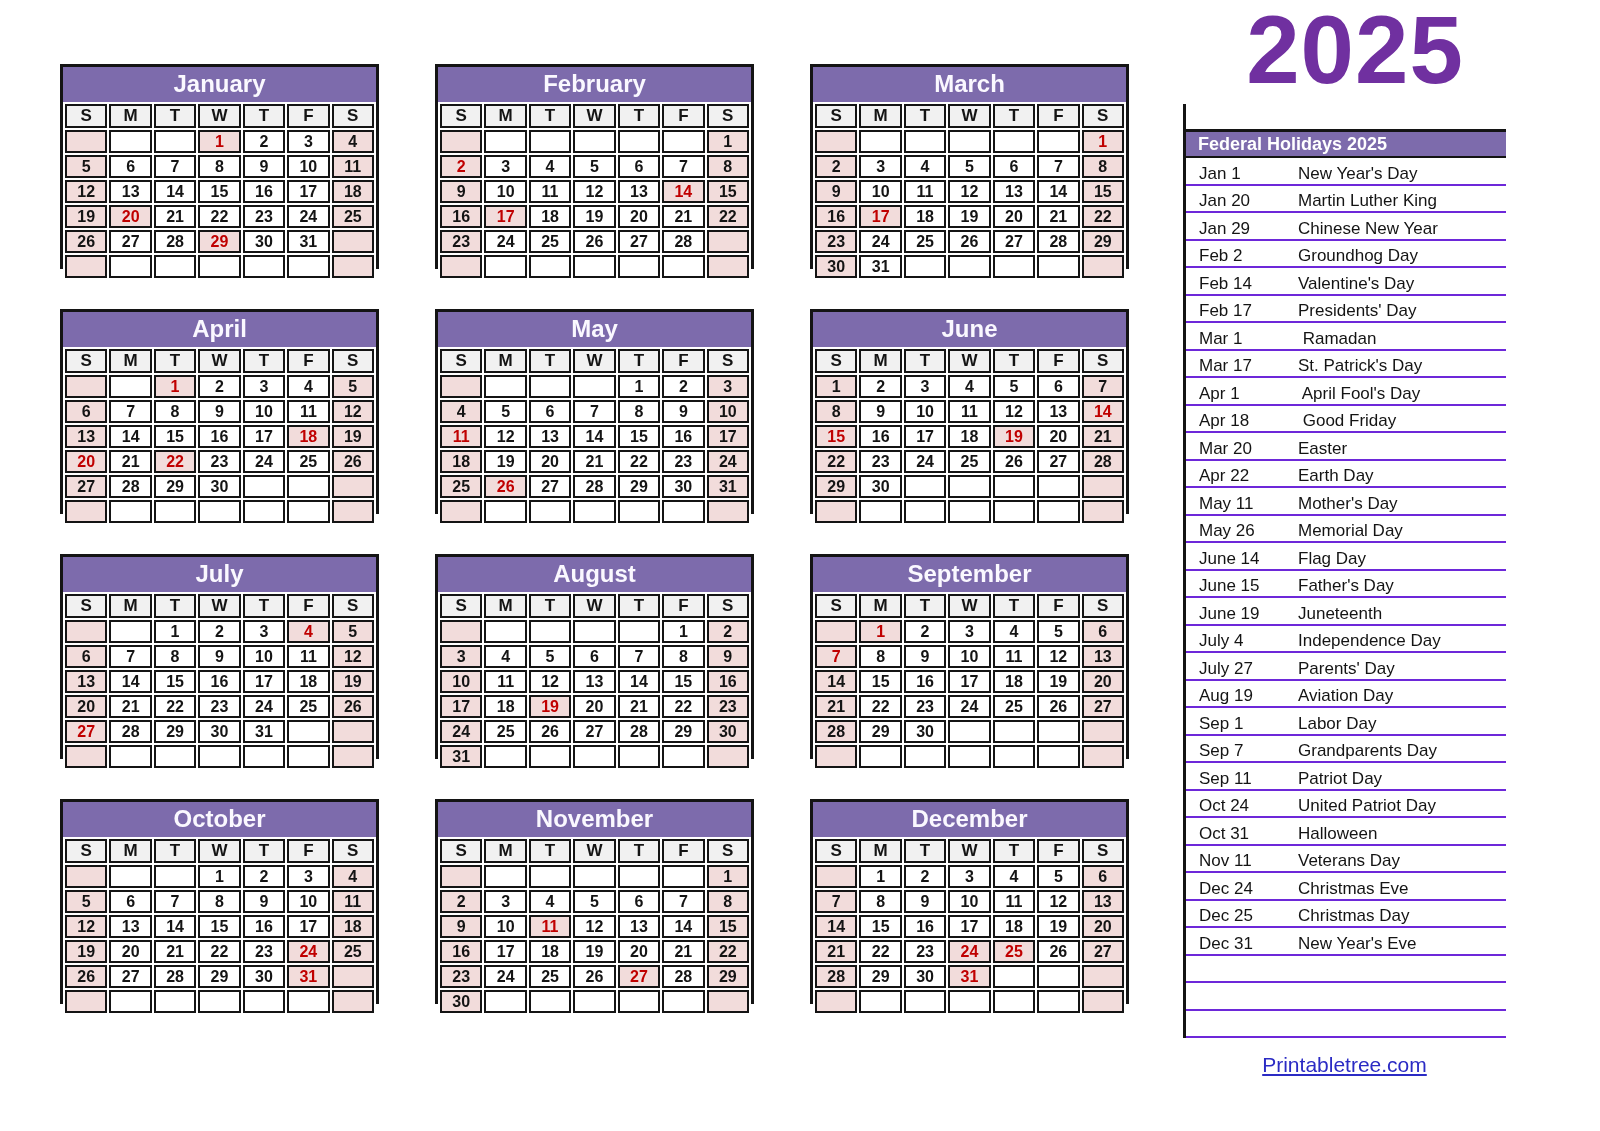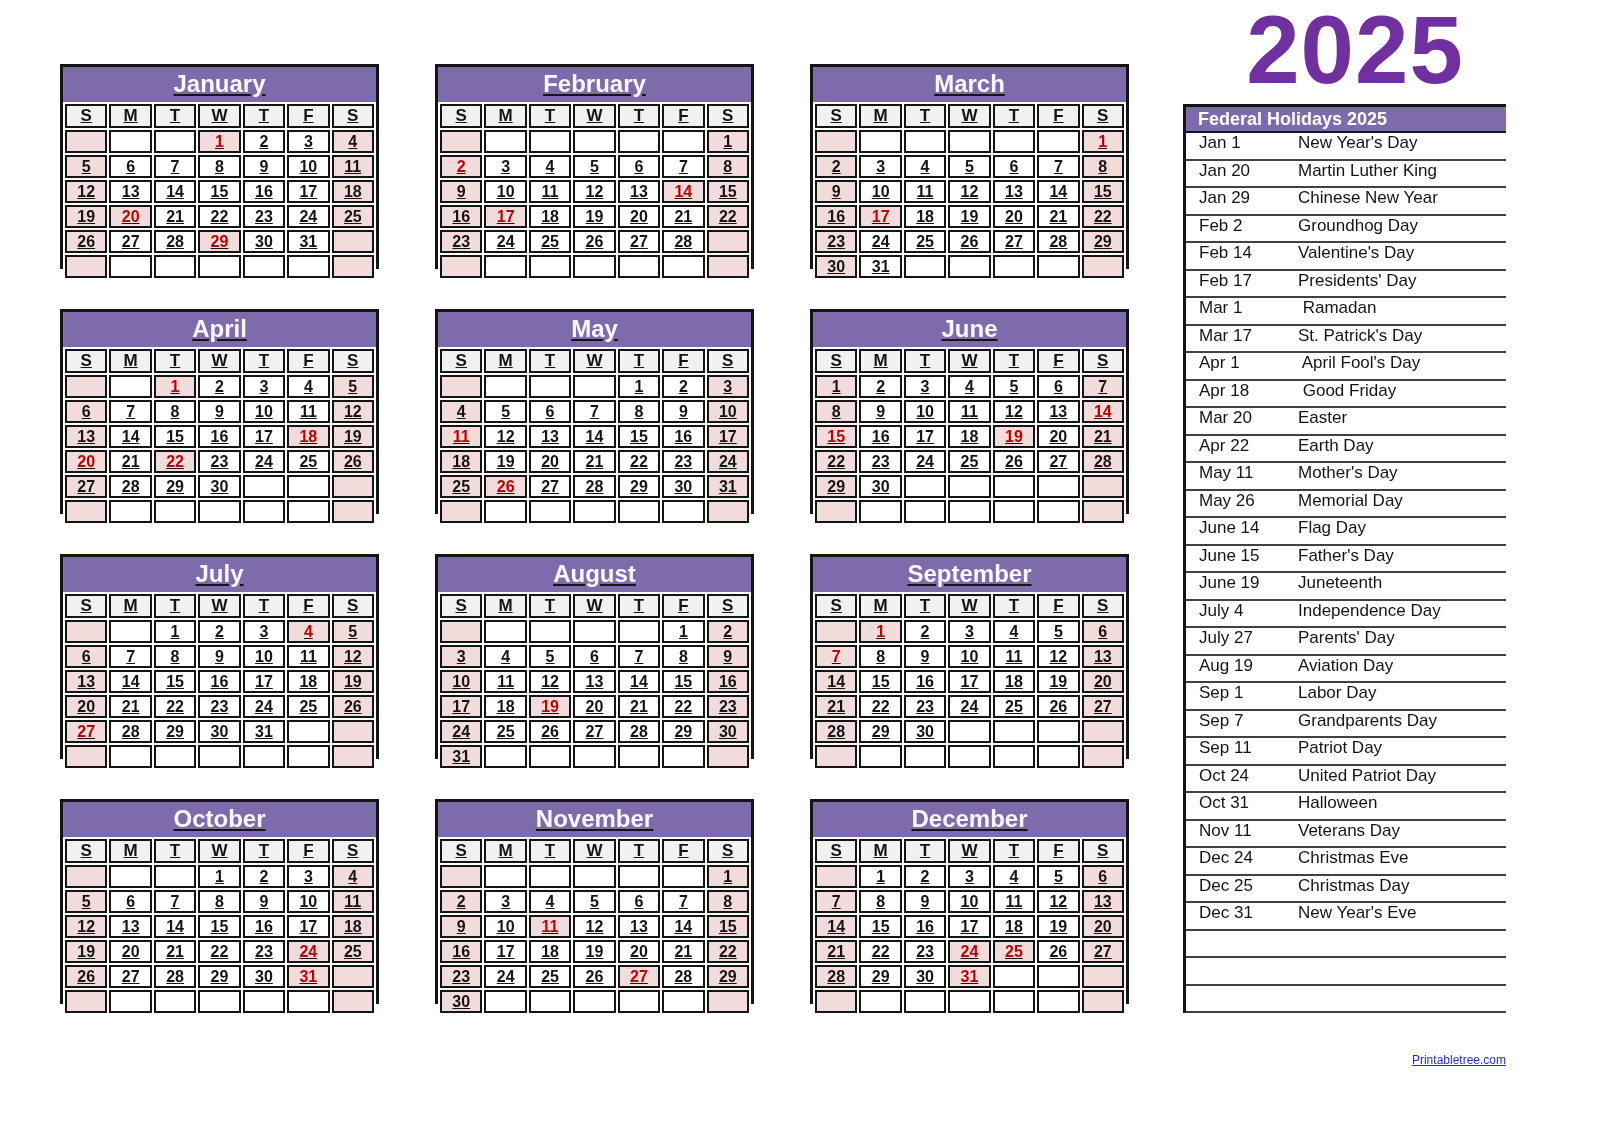--- a/index.html
+++ b/index.html
@@ -12,21 +12,21 @@
     text-align:center;font-size:96px;font-weight:bold;color:#7030A0;
     letter-spacing:1px;line-height:100px;
   }
   .months-grid{
     position:absolute;left:60px;top:64px;
     display:grid;grid-template-columns:repeat(3,319px);
     column-gap:56px;row-gap:40px;
   }
   .month{
     width:319px;height:205px;box-sizing:border-box;
-    border:3px solid #141414;background:#ffffff;text-decoration:underline;
+    border:3px solid #141414;background:#ffffff;
   }
   .month-title{
     height:35px;background:#7D6BAC;color:#FAF8FF;
     font-size:24px;font-weight:bold;text-align:center;line-height:34px;
   }
   .mgrid{
     display:grid;grid-template-columns:repeat(7,1fr);
     grid-template-rows:24px repeat(6,23px);
     gap:2px;padding:2px;background:#ffffff;
   }
@@ -39,31 +39,31 @@
   .dc{font-size:16px;}
   .wk{background:#F2DCDB;}
   .hol{background:#F2DCDB;color:#C00000;}
   .holiday-panel{
     position:absolute;left:1183px;top:104px;width:323px;
     box-sizing:border-box;border-left:3px solid #141414;background:#ffffff;
   }
   .hp-header{
     box-sizing:border-box;height:29px;background:#7D6BAC;color:#ffffff;
     border-top:3px solid #141414;border-bottom:2px solid #141414;
-    font-size:18px;font-weight:bold;line-height:25px;padding-left:12px;
+    font-size:18px;font-weight:bold;line-height:25px;padding-left:12px;margin-top:25px;
   }
   .hp-row{
-    box-sizing:border-box;height:27.5px;border-bottom:2px solid #404040;
-    display:flex;align-items:flex-start;
+    box-sizing:border-box;height:27.5px;border-bottom:2px solid #6d28d9;
+    display:flex;align-items:flex-end;
   }
   .hp-date{width:99px;padding-left:13px;font-size:17px;flex:none;}
   .hp-name{font-size:17px;white-space:pre;}
   .footer-link{
-    position:absolute;left:1183px;top:1053px;width:323px;text-align:right;
-    font-size:12px;color:#2B2BC4;text-decoration:underline;cursor:pointer;
+    position:absolute;left:1183px;top:1053px;width:323px;text-align:center;
+    font-size:21px;color:#2B2BC4;text-decoration:underline;cursor:pointer;
   }
 </style>
 </head>
 <body>
 
 <div>
 
   <div class="year-title">2025</div>
 
   <div class="months-grid">

